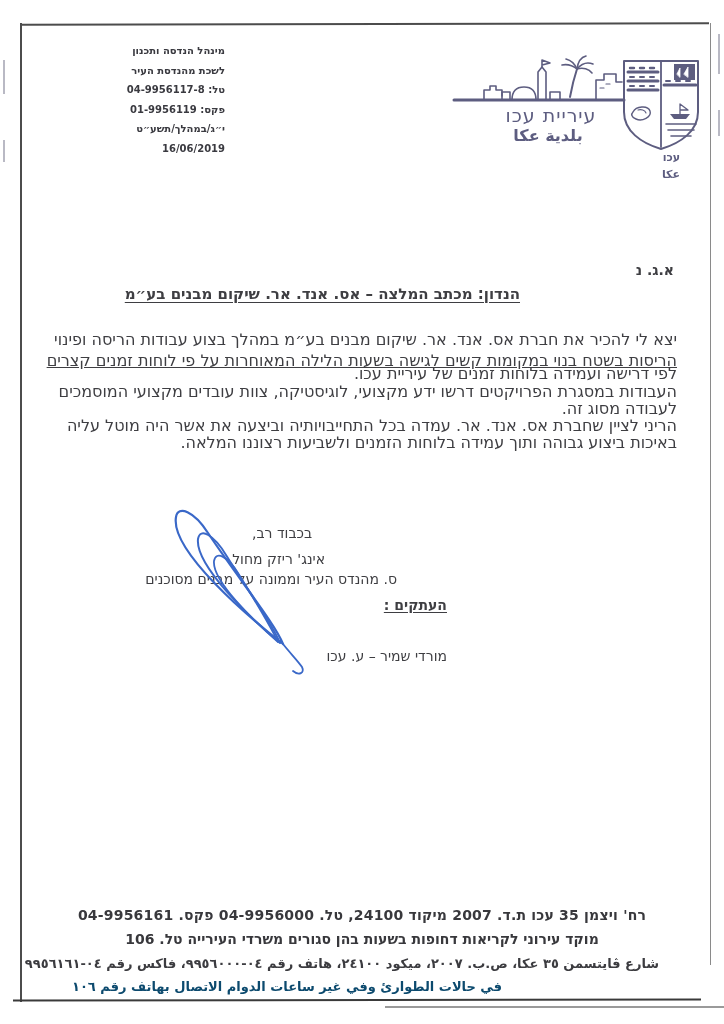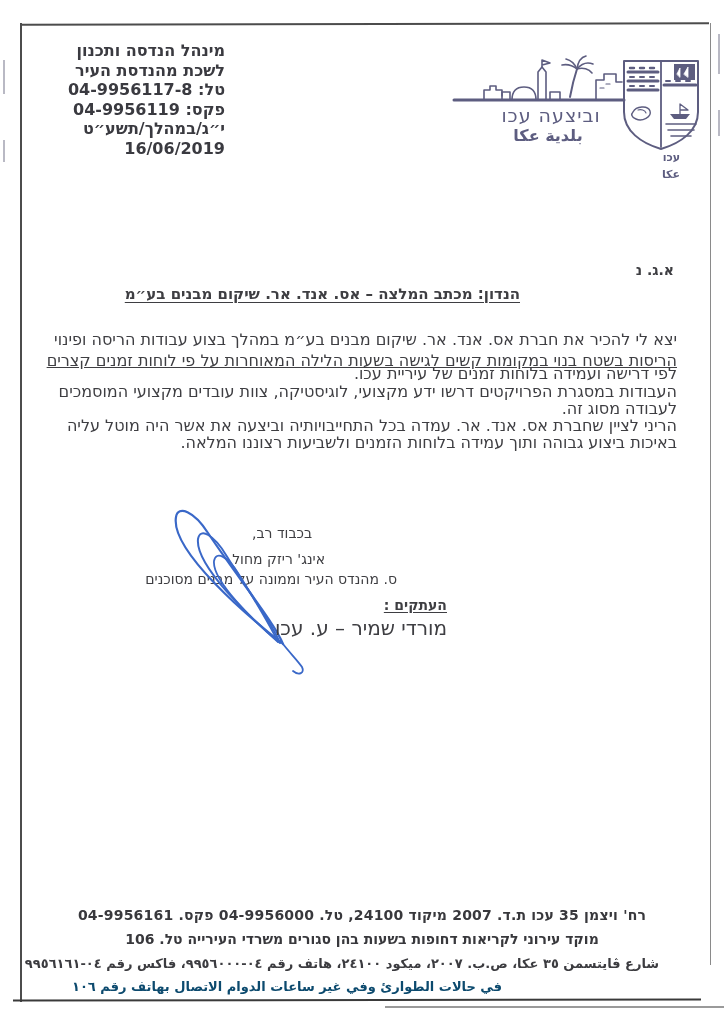--- a/index.html
+++ b/index.html
@@ -14,38 +14,38 @@
 
   
   .frame-top{left:21px;right:15px;top:23px;height:2px;background:#4c4c4c;transform:rotate(-0.12deg);}
   .frame-left{left:20px;top:23px;bottom:22px;width:2px;background:#4c4c4c;}
   .frame-right{right:13px;top:23px;height:942px;width:1px;background:#8a8a8a;}
   .frame-bottom{left:13px;top:999px;width:688px;height:2px;background:#3a3a3a;transform:rotate(-0.1deg);}
   .frame-bottom2{left:385px;top:1006px;width:339px;height:2px;background:#9a9a9a;}
   .edge-dash{width:2px;background:#b9b9c4;}
 
   
-  .lh{right:499px;top:41px;text-align:right;font-weight:700;font-size:16px;line-height:19.5px;color:#3a3a40;}
+  .lh{right:499px;top:41px;text-align:right;font-weight:700;font-size:10px;line-height:19.5px;color:#3a3a40;}
 
   
   .muni-he{left:498px;top:104px;width:106px;text-align:center;font-size:19px;letter-spacing:1px;font-weight:500;}
   .muni-ar{left:498px;top:126px;width:100px;text-align:center;font-size:16px;font-weight:700;}
   .emblem-cap{left:644px;top:149px;width:36px;text-align:right;font-size:11px;font-weight:700;line-height:17px;}
 
   .greeting{right:50px;top:262px;font-size:14px;font-weight:700;}
   .subject{right:204px;top:285px;font-size:15px;font-weight:700;text-decoration:underline;text-underline-offset:3px;}
 
   .bodyline{right:47px;font-size:16px;line-height:17px;}
 
   .closing-sal{right:412px;top:525px;font-size:14px;}
   .closing-name{right:399px;top:551px;font-size:14px;}
   .closing-title{right:327px;top:571px;font-size:14px;}
 
   .copies-h{right:277px;top:597px;font-size:14px;font-weight:700;text-decoration:underline;text-underline-offset:2px;}
-  .copies-i{right:277px;top:616px;font-size:20px;}
+  .copies-i{right:277px;top:648px;font-size:14px;}
 
   .f1{left:40px;right:40px;top:907px;text-align:center;font-size:14px;font-weight:700;color:#38383c;letter-spacing:0.2px;}
   .f2{left:40px;right:40px;top:931px;text-align:center;font-size:14px;font-weight:700;color:#38383c;}
   .f3{left:20px;right:60px;top:956px;text-align:center;font-size:13px;font-weight:700;color:#3c3c40;}
   .f4{left:0px;right:150px;top:979px;text-align:center;font-size:13px;font-weight:700;color:#0c4a6e;}
 </style>
 </head>
 <body>
 
 <div class="abs frame-top"></div>
@@ -55,21 +55,21 @@
 <div class="abs frame-bottom2"></div>
 <div class="abs edge-dash" style="left:3px;top:60px;height:34px;"></div>
 <div class="abs edge-dash" style="left:3px;top:140px;height:22px;"></div>
 <div class="abs edge-dash" style="right:4px;top:34px;height:40px;"></div>
 <div class="abs edge-dash" style="right:4px;top:110px;height:26px;"></div>
 
 <div class="abs lh rtl">
   <div class="nowrap">מינהל הנדסה ותכנון</div>
   <div class="nowrap">לשכת מהנדסת העיר</div>
   <div class="nowrap">טל: ‎04-9956117-8‎</div>
-  <div class="nowrap">פקס: ‎04-9956119‎</div>
+  <div class="nowrap">פקס: ‎01-9956119‎</div>
   <div class="nowrap">י״ג/במהלך/תשע״ט</div>
   <div class="nowrap">16/06/2019</div>
 </div>
 
 <svg class="abs" style="left:450px;top:52px;" width="252" height="138" viewBox="0 0 252 138" fill="none" stroke="#5d5d80" stroke-width="1.6" stroke-linecap="round" stroke-linejoin="round">
 
   <path d="M4,48 L174,48" stroke-width="3"></path>
 
   <g>
     <path d="M34,48 L34,38 L40,38 L40,34 L46,34 L46,38 L52,38 L52,44"></path>
@@ -103,21 +103,21 @@
     <path d="M216,29 L220,29 M226,29 L230,29 M236,29 L240,29" stroke-width="2"></path>
 
     <path d="M183,60 C186,54 198,53 200,59 C202,65 192,70 186,67 C181,65 181,62 183,60 Z" stroke-width="1.4"></path>
     <path d="M188,58 C191,57 195,58 196,61" stroke-width="1.1"></path>
 
     <path d="M220,62 L240,62 L236,67 L224,67 Z" fill="#5d5d80" stroke="none"></path>
     <path d="M230,62 L230,52 L238,58 L230,58" stroke-width="1.3"></path>
     <path d="M216,72 L246,72 M218,78 L244,78 M221,84 L241,84" stroke-width="1.6"></path>
   </g>
 </svg>
-<div class="abs muni-he logoink nowrap">וביצעה עכו</div>
+<div class="abs muni-he logoink nowrap">עיריית עכו</div>
 <div class="abs muni-ar logoink nowrap">بلدية عكا</div>
 <div class="abs emblem-cap logoink">
   <div>עכו</div>
   <div>عكا</div>
 </div>
 
 <div class="abs greeting rtl nowrap">א.ג. נ</div>
 
 <div class="abs subject rtl nowrap">הנדון: מכתב המלצה – אס. אנד. אר. שיקום מבנים בע״מ</div>
 

